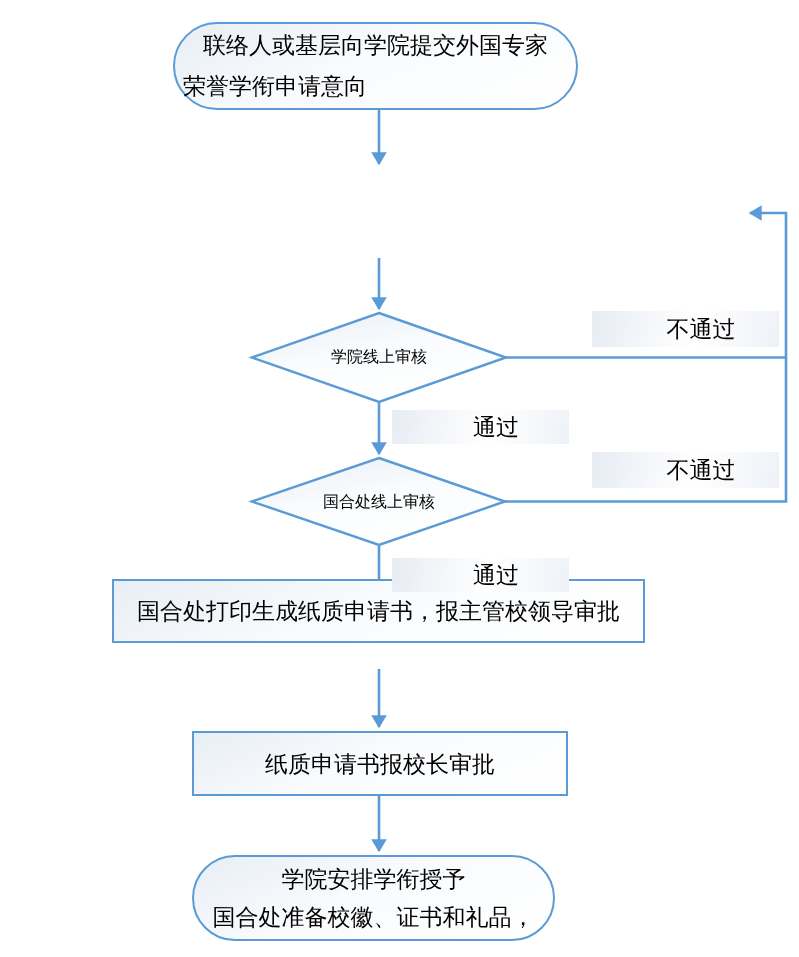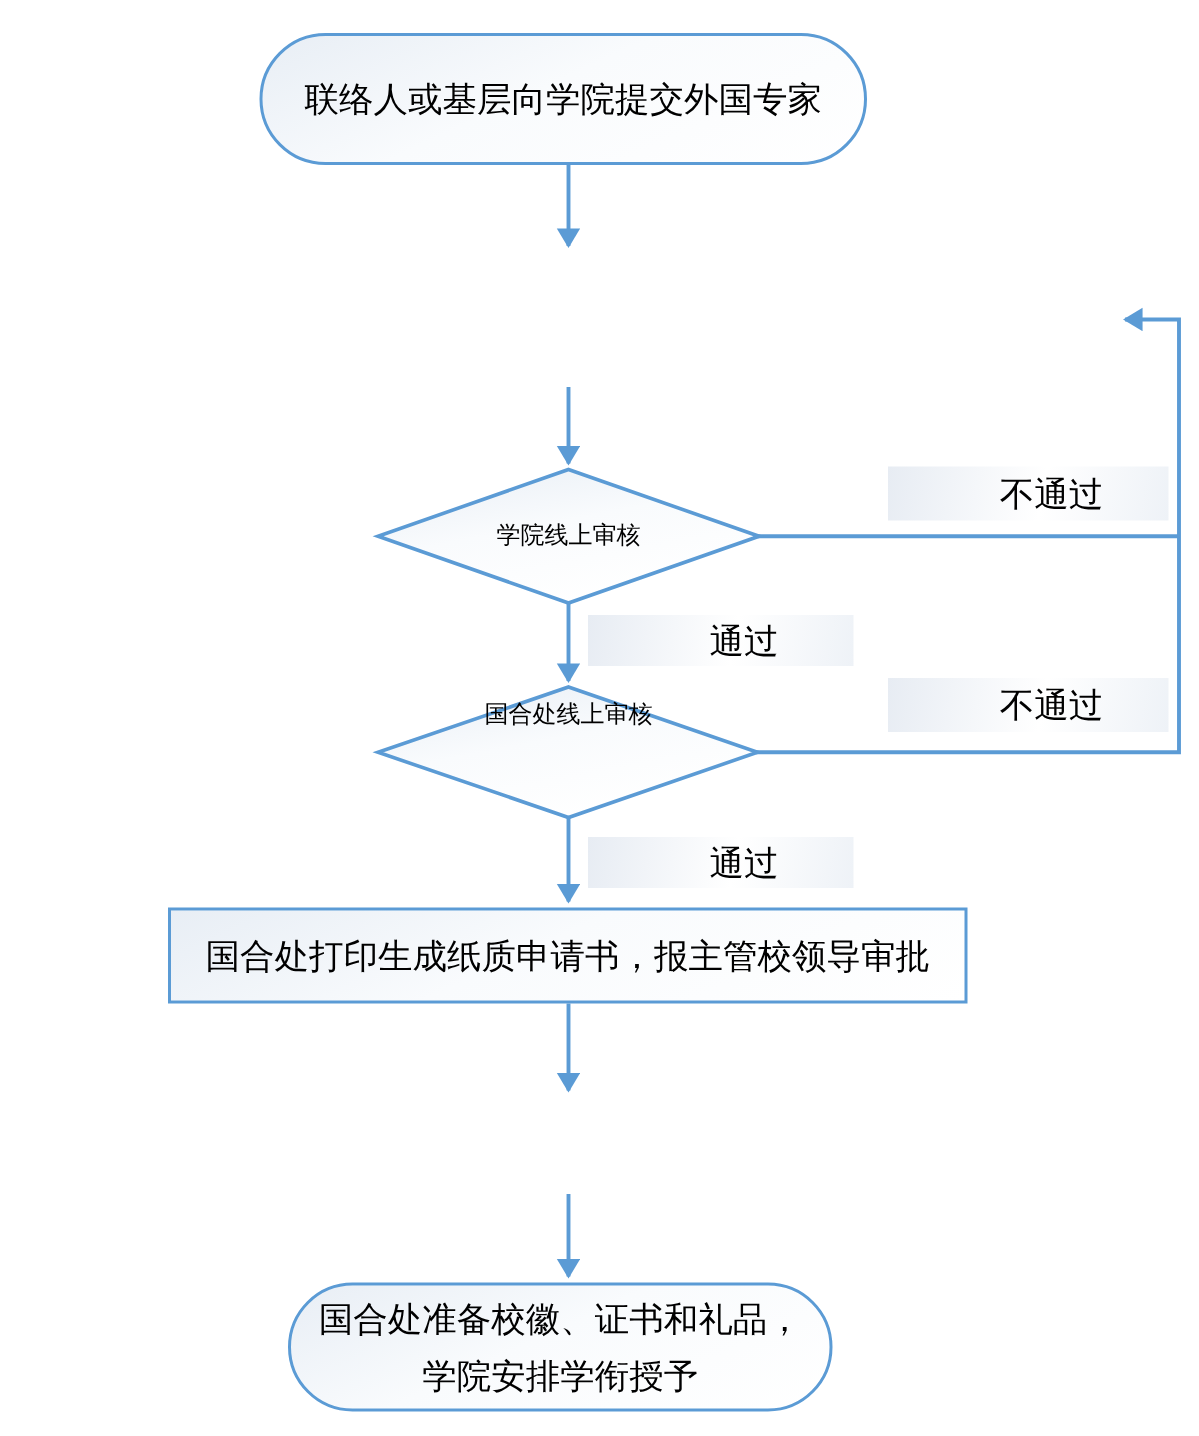--- a/index.html
+++ b/index.html
@@ -29,39 +29,39 @@
     left:173px;top:22px;width:405px;height:88px;
     border-radius:44px;
     text-align:left;padding:0 8px;line-height:41px;
   }
   .node-start .tline1{text-indent:20px;}
   .node-login{
     left:13px;top:167px;width:730px;height:91px;
     text-align:center;line-height:40px;
   }
   .node-print{
-    left:112px;top:605px;width:533px;height:64px;
+    left:112px;top:579px;width:533px;height:64px;
     text-align:center;
   }
   .node-president{
     left:192px;top:731px;width:376px;height:65px;
     text-align:center;
   }
   .node-end{
     left:192px;top:855px;width:363px;height:86px;
     border-radius:43px;
     text-align:center;line-height:38px;
   }
   .diamond-label{
     position:absolute;z-index:2;
     display:flex;align-items:center;justify-content:center;
     font-size:16px;white-space:nowrap;
   }
   .diamond-label-1{left:252px;top:313px;width:254px;height:89px;}
-  .diamond-label-2{left:252px;top:432px;width:254px;height:88px;}
+  .diamond-label-2{left:252px;top:458px;width:254px;height:88px;}
   .edge-label{
     position:absolute;z-index:3;
     display:flex;align-items:center;justify-content:center;
     font-size:23px;white-space:nowrap;
     background:linear-gradient(100deg,#e7ecf3 0%,#ffffff 55%,#eef2f7 100%);
     padding-left:31px;
   }
   .edge-label-fail-1{left:592px;top:311px;width:156px;height:36px;}
   .edge-label-pass-1{left:392px;top:410px;width:146px;height:34px;}
   .edge-label-fail-2{left:592px;top:452px;width:156px;height:36px;}
@@ -93,34 +93,38 @@
 
     <line x1="505" y1="357.5" x2="786" y2="357.5" stroke="#5b9bd5" stroke-width="2.6"></line>
     <polyline points="504,501.5 786,501.5 786,213 750,213" fill="none" stroke="#5b9bd5" stroke-width="2.6" marker-end="url(#arrow)"></polyline>
 
     <polygon points="379,313 506,357.5 379,402 252,357.5" fill="url(#diamondFill)" stroke="#5b9bd5" stroke-width="2.4"></polygon>
     <polygon points="379,458 505,501.5 379,545 252,501.5" fill="url(#diamondFill)" stroke="#5b9bd5" stroke-width="2.4"></polygon>
   </svg>
 
   <div class="node node-start">
     <div class="tline tline1">联络人或基层向学院提交外国专家</div>
+    <div class="tline">荣誉学衔申请意向</div>
   </div>
 
 
   <div class="diamond-label diamond-label-1">学院线上审核</div>
   <div class="diamond-label diamond-label-2">国合处线上审核</div>
 
   <div class="edge-label edge-label-fail-1">不通过</div>
   <div class="edge-label edge-label-pass-1">通过</div>
   <div class="edge-label edge-label-fail-2">不通过</div>
   <div class="edge-label edge-label-pass-2">通过</div>
 
   <div class="node node-print">
     <div class="tline">国合处打印生成纸质申请书，报主管校领导审批</div>
   </div>
 
+  <div class="node node-president">
+    <div class="tline">纸质申请书报校长审批</div>
+  </div>
 
   <div class="node node-end">
+    <div class="tline">学院安排学衔授予</div>
     <div class="tline">国合处准备校徽、证书和礼品，</div>
-    <div class="tline">学院安排学衔授予</div>
   </div>
 
 </div>
 
 </body></html>

